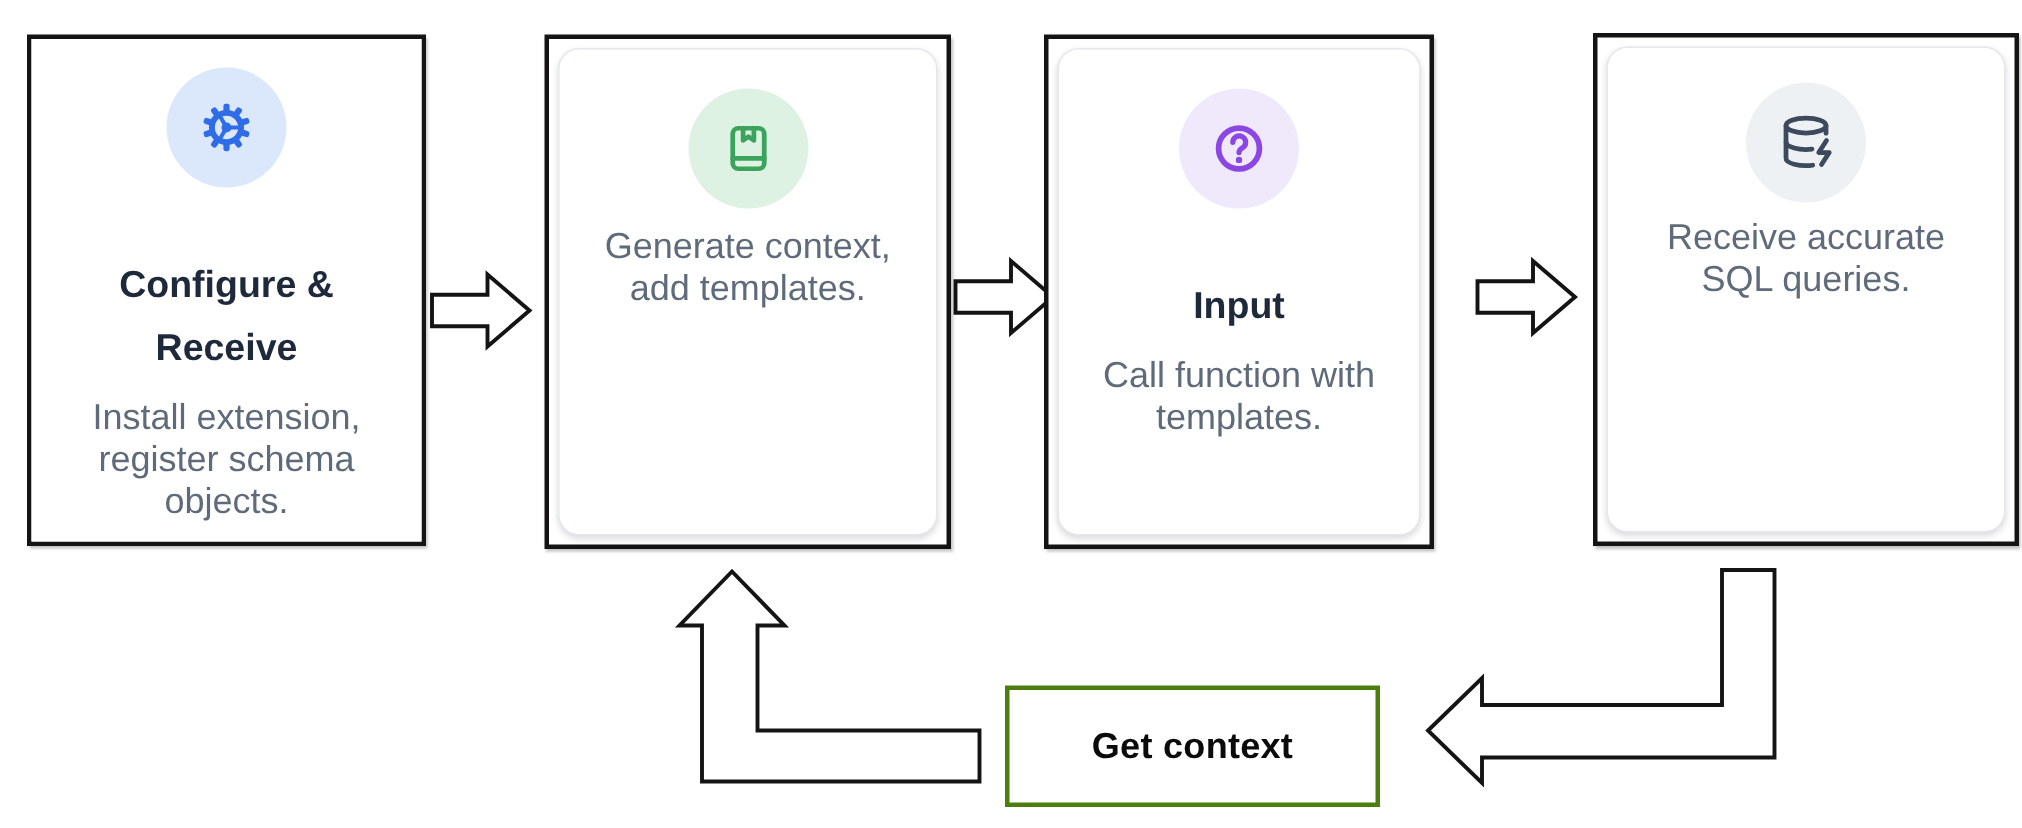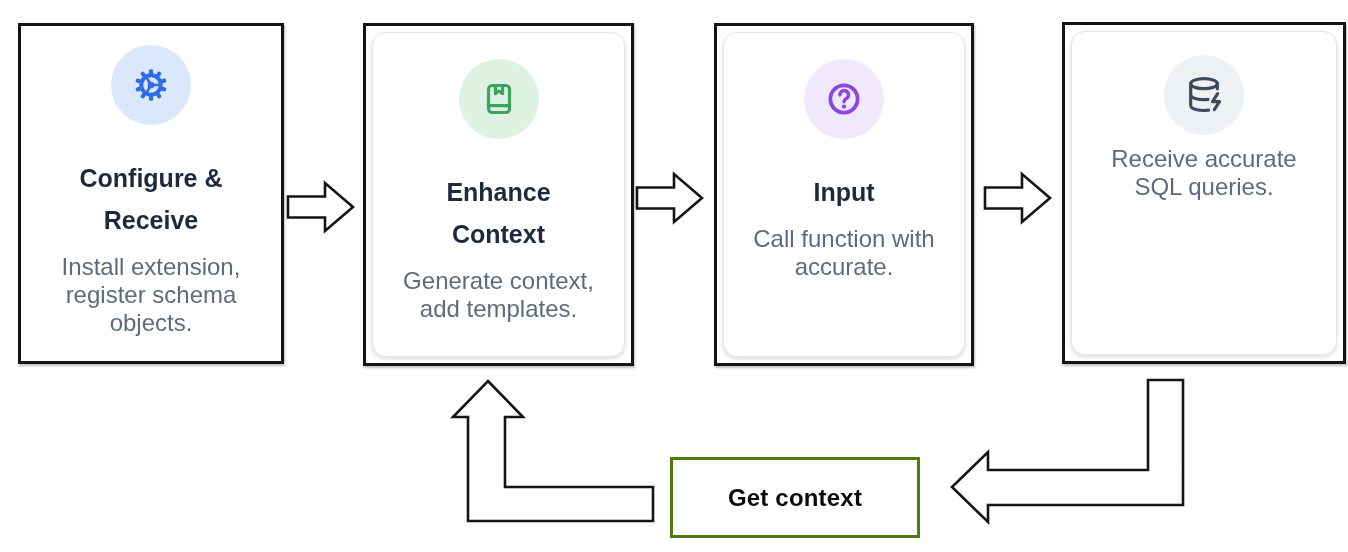--- a/index.html
+++ b/index.html
@@ -9,41 +9,41 @@
   }
   .connectors{position:absolute;left:0;top:0;}
   .flow{fill:#ffffff;stroke:#141414;stroke-width:2.6;stroke-linejoin:miter;}
 
   .card{
     position:absolute;background:#ffffff;border:3px solid #141414;
     box-shadow:1px 2px 2px rgba(0,0,0,0.25);
   }
   .c1{left:18px;top:23px;width:260px;height:335px;}
   .c2{left:363px;top:23px;width:265px;height:337px;}
-  .c3{left:714px;top:23px;width:254px;height:337px;}
+  .c3{left:696px;top:23px;width:254px;height:337px;}
   .c4{left:1062px;top:22px;width:278px;height:336px;}
 
   .card-inner{
     position:absolute;inset:6px;background:#ffffff;border-radius:14px;
     border:1px solid #e4e7ec;box-shadow:0 2px 4px rgba(15,23,42,0.15);
     display:flex;flex-direction:column;align-items:center;text-align:center;
   }
   .card-inner.flat{inset:0;border:none;box-shadow:none;border-radius:0;}
 
   .icon-circle{
     width:80px;height:80px;border-radius:50%;
     display:flex;align-items:center;justify-content:center;flex:none;
   }
   .c1 .icon-circle{margin-top:19px;background:#dbe8fb;}
   .c2 .icon-circle{margin-top:26px;background:#ddf2e3;}
   .c3 .icon-circle{margin-top:26px;background:#f0e9fc;}
   .c4 .icon-circle{margin-top:23px;background:#eef1f4;}
 
   .card-title{
-    margin-top:32px;font-size:25px;font-weight:bold;color:#1e2a3b;line-height:42px;
+    margin-top:44px;font-size:25px;font-weight:bold;color:#1e2a3b;line-height:42px;
   }
   .c4 .card-title{margin-top:26px;}
   .card-desc{
     margin-top:12px;font-size:24px;color:#5f6b7a;line-height:28px;
   }
   .c4 .card-desc{margin-top:10px;}
 
   .loop-box{
     position:absolute;left:670px;top:457px;width:250px;height:81px;
     background:#ffffff;border:3px solid #4d7c0f;box-sizing:border-box;
@@ -104,24 +104,20 @@
 
   <div class="card c2">
     <div class="card-inner">
       <div class="icon-circle">
         <svg width="36" height="36" viewBox="0 0 24 24" fill="none" stroke="#3aa35c" stroke-width="2.1" stroke-linecap="round" stroke-linejoin="round">
           <rect x="5" y="3" width="14" height="18" rx="2.5"></rect>
           <path d="M5 16.4h14"></path>
           <path d="M9.6 3v5.4l2.4-1.7 2.4 1.7V3"></path>
         </svg>
       </div>
-      <div class="card-title">
-        <div>Enhance</div>
-        <div>Context</div>
-      </div>
       <div class="card-desc">
         <div>Generate context,</div>
         <div>add templates.</div>
       </div>
     </div>
   </div>
 
   <div class="card c3">
     <div class="card-inner">
       <div class="icon-circle">
@@ -129,21 +125,21 @@
           <circle cx="12" cy="12" r="8.6" stroke="#8b46e4" stroke-width="2.4"></circle>
           <path d="M9.4 9.4a2.7 2.7 0 1 1 4.1 2.3c-.85.5-1.5 1.05-1.5 2" stroke="#8b46e4" stroke-width="2.2" stroke-linecap="round"></path>
           <circle cx="12" cy="16.8" r="1.35" fill="#8b46e4"></circle>
         </svg>
       </div>
       <div class="card-title">
         <div>Input</div>
       </div>
       <div class="card-desc">
         <div>Call function with</div>
-        <div>accurate.</div>
+        <div>templates.</div>
       </div>
     </div>
   </div>
 
   <div class="card c4">
     <div class="card-inner">
       <div class="icon-circle">
         <svg width="40" height="40" viewBox="0 0 24 24" fill="none" stroke="#3d4a5c" stroke-width="1.9" stroke-linecap="round" stroke-linejoin="round">
           <ellipse cx="12" cy="5.2" rx="8" ry="3"></ellipse>
           <path d="M4 5.2v13a8 3 0 0 0 10.7 2.9"></path>

